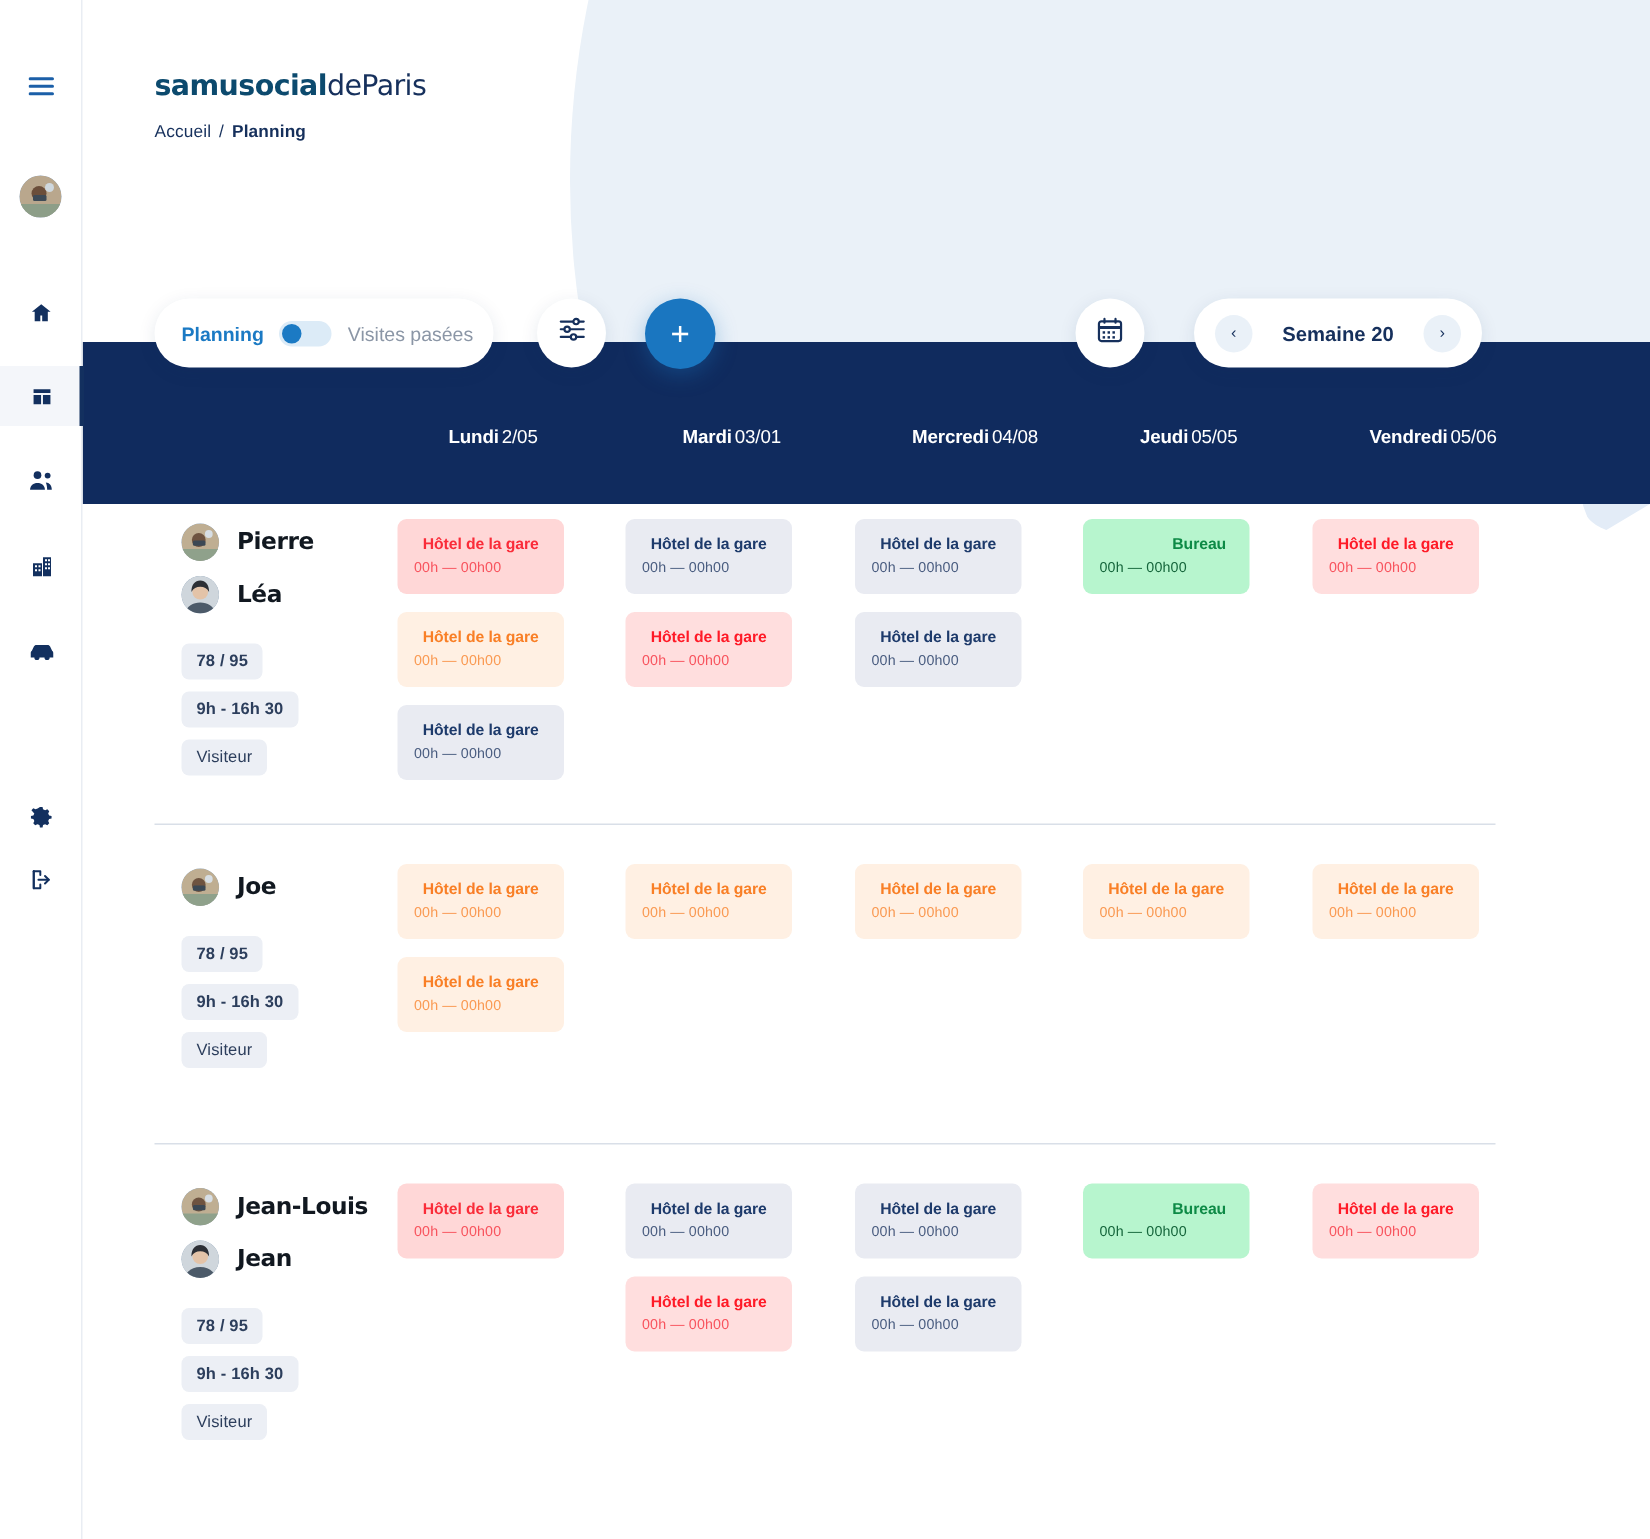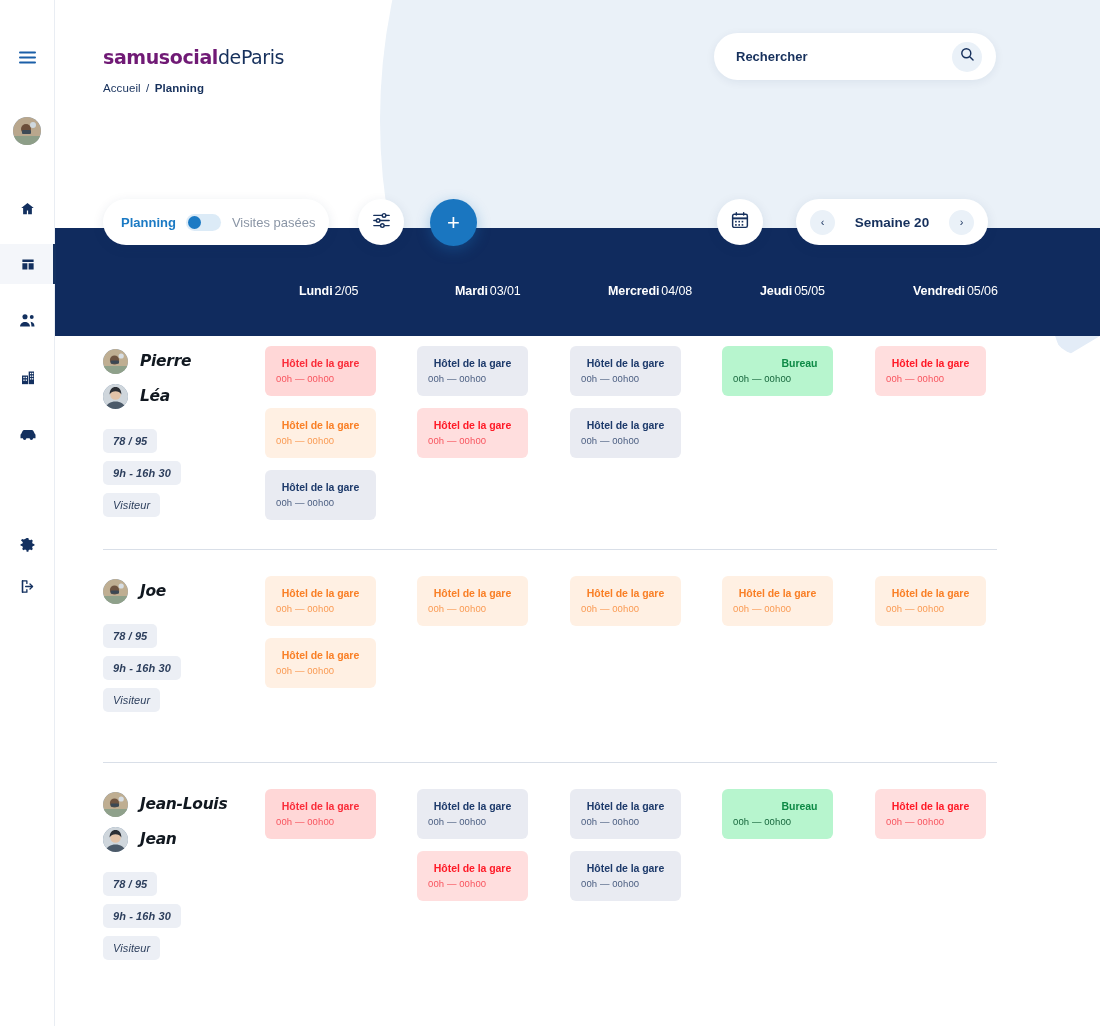--- a/index.html
+++ b/index.html
@@ -55,21 +55,21 @@
     overflow:hidden; z-index:21; cursor:pointer;
     background:#8fa2b5;
   }
 
   
   .logo {
     position:absolute; left:103px; top:46px; z-index:10;
     font-family:"DejaVu Sans", sans-serif;
     font-size:19px; font-weight:700; letter-spacing:-0.4px; white-space:nowrap;
   }
-  .logo .b1 { color:#701a75; }
+  .logo .b1 { color:#0c4a6e; }
   .logo .b2 { color:#16305c; font-weight:400; }
   .crumb {
     position:absolute; left:103px; top:82px; z-index:10;
     font-size:11.5px; color:#16305c; letter-spacing:.1px;
   }
   .crumb .sep { color:#16305c; margin:0 2px; }
   .crumb .cur { font-weight:700; }
   .crumb .home { cursor:pointer; }
 
   
@@ -153,21 +153,21 @@
     color:#16305c; font-size:11px;
   }
   .week-label { font-size:13.5px; font-weight:700; color:#16305c; }
 
   
   .grid { position:absolute; left:0; top:336px; width:1100px; z-index:6; }
   .prow { position:relative; }
   .prow + .prow { }
   .rowdiv { position:absolute; left:103px; width:894px; height:1px; background:#d9dfe8; }
 
-  .who { position:absolute; left:103px;font-style:italic; }
+  .who { position:absolute; left:121px; }
   .who-person {
     display:flex; align-items:center; height:30px; margin-bottom:5px;
   }
   .who-av {
     width:25px; height:25px; border-radius:50%; overflow:hidden; flex:0 0 25px;
     background:#92a6ba;
   }
   .who-name {
     margin-left:12px; font-family:"DejaVu Sans", sans-serif;
     font-size:15.5px; font-weight:700; color:#111820; letter-spacing:-.3px; white-space:nowrap;
@@ -313,31 +313,20 @@
   <div class="logo">
     <span class="b1">samusocial</span><span class="b2">deParis</span>
   </div>
 
   <div class="crumb">
     <span class="home">Accueil</span>
     <span class="sep">/</span>
     <span class="cur">Planning</span>
   </div>
 
-  <div class="search">
-    <input type="text" placeholder="Rechercher" style="">
-    <div class="search-btn">
-      <span>
-        <svg width="15" height="15" viewBox="0 0 20 20" fill="none" stroke="#16305c" stroke-width="1.9" stroke-linecap="round">
-          <circle cx="8.4" cy="8.4" r="6"></circle>
-            <path d="M13 13l4.4 4.4"></path>
-        </svg>
-      </span>
-    </div>
-  </div>
 
   <div class="pill-toggle">
     <span class="lab-on">Planning</span>
     <div class="switch">
       <div class="knob"></div>
     </div>
     <span class="lab-off">Visites pasées</span>
   </div>
 
   <div class="round-btn" style="left:358px; top:199px">

